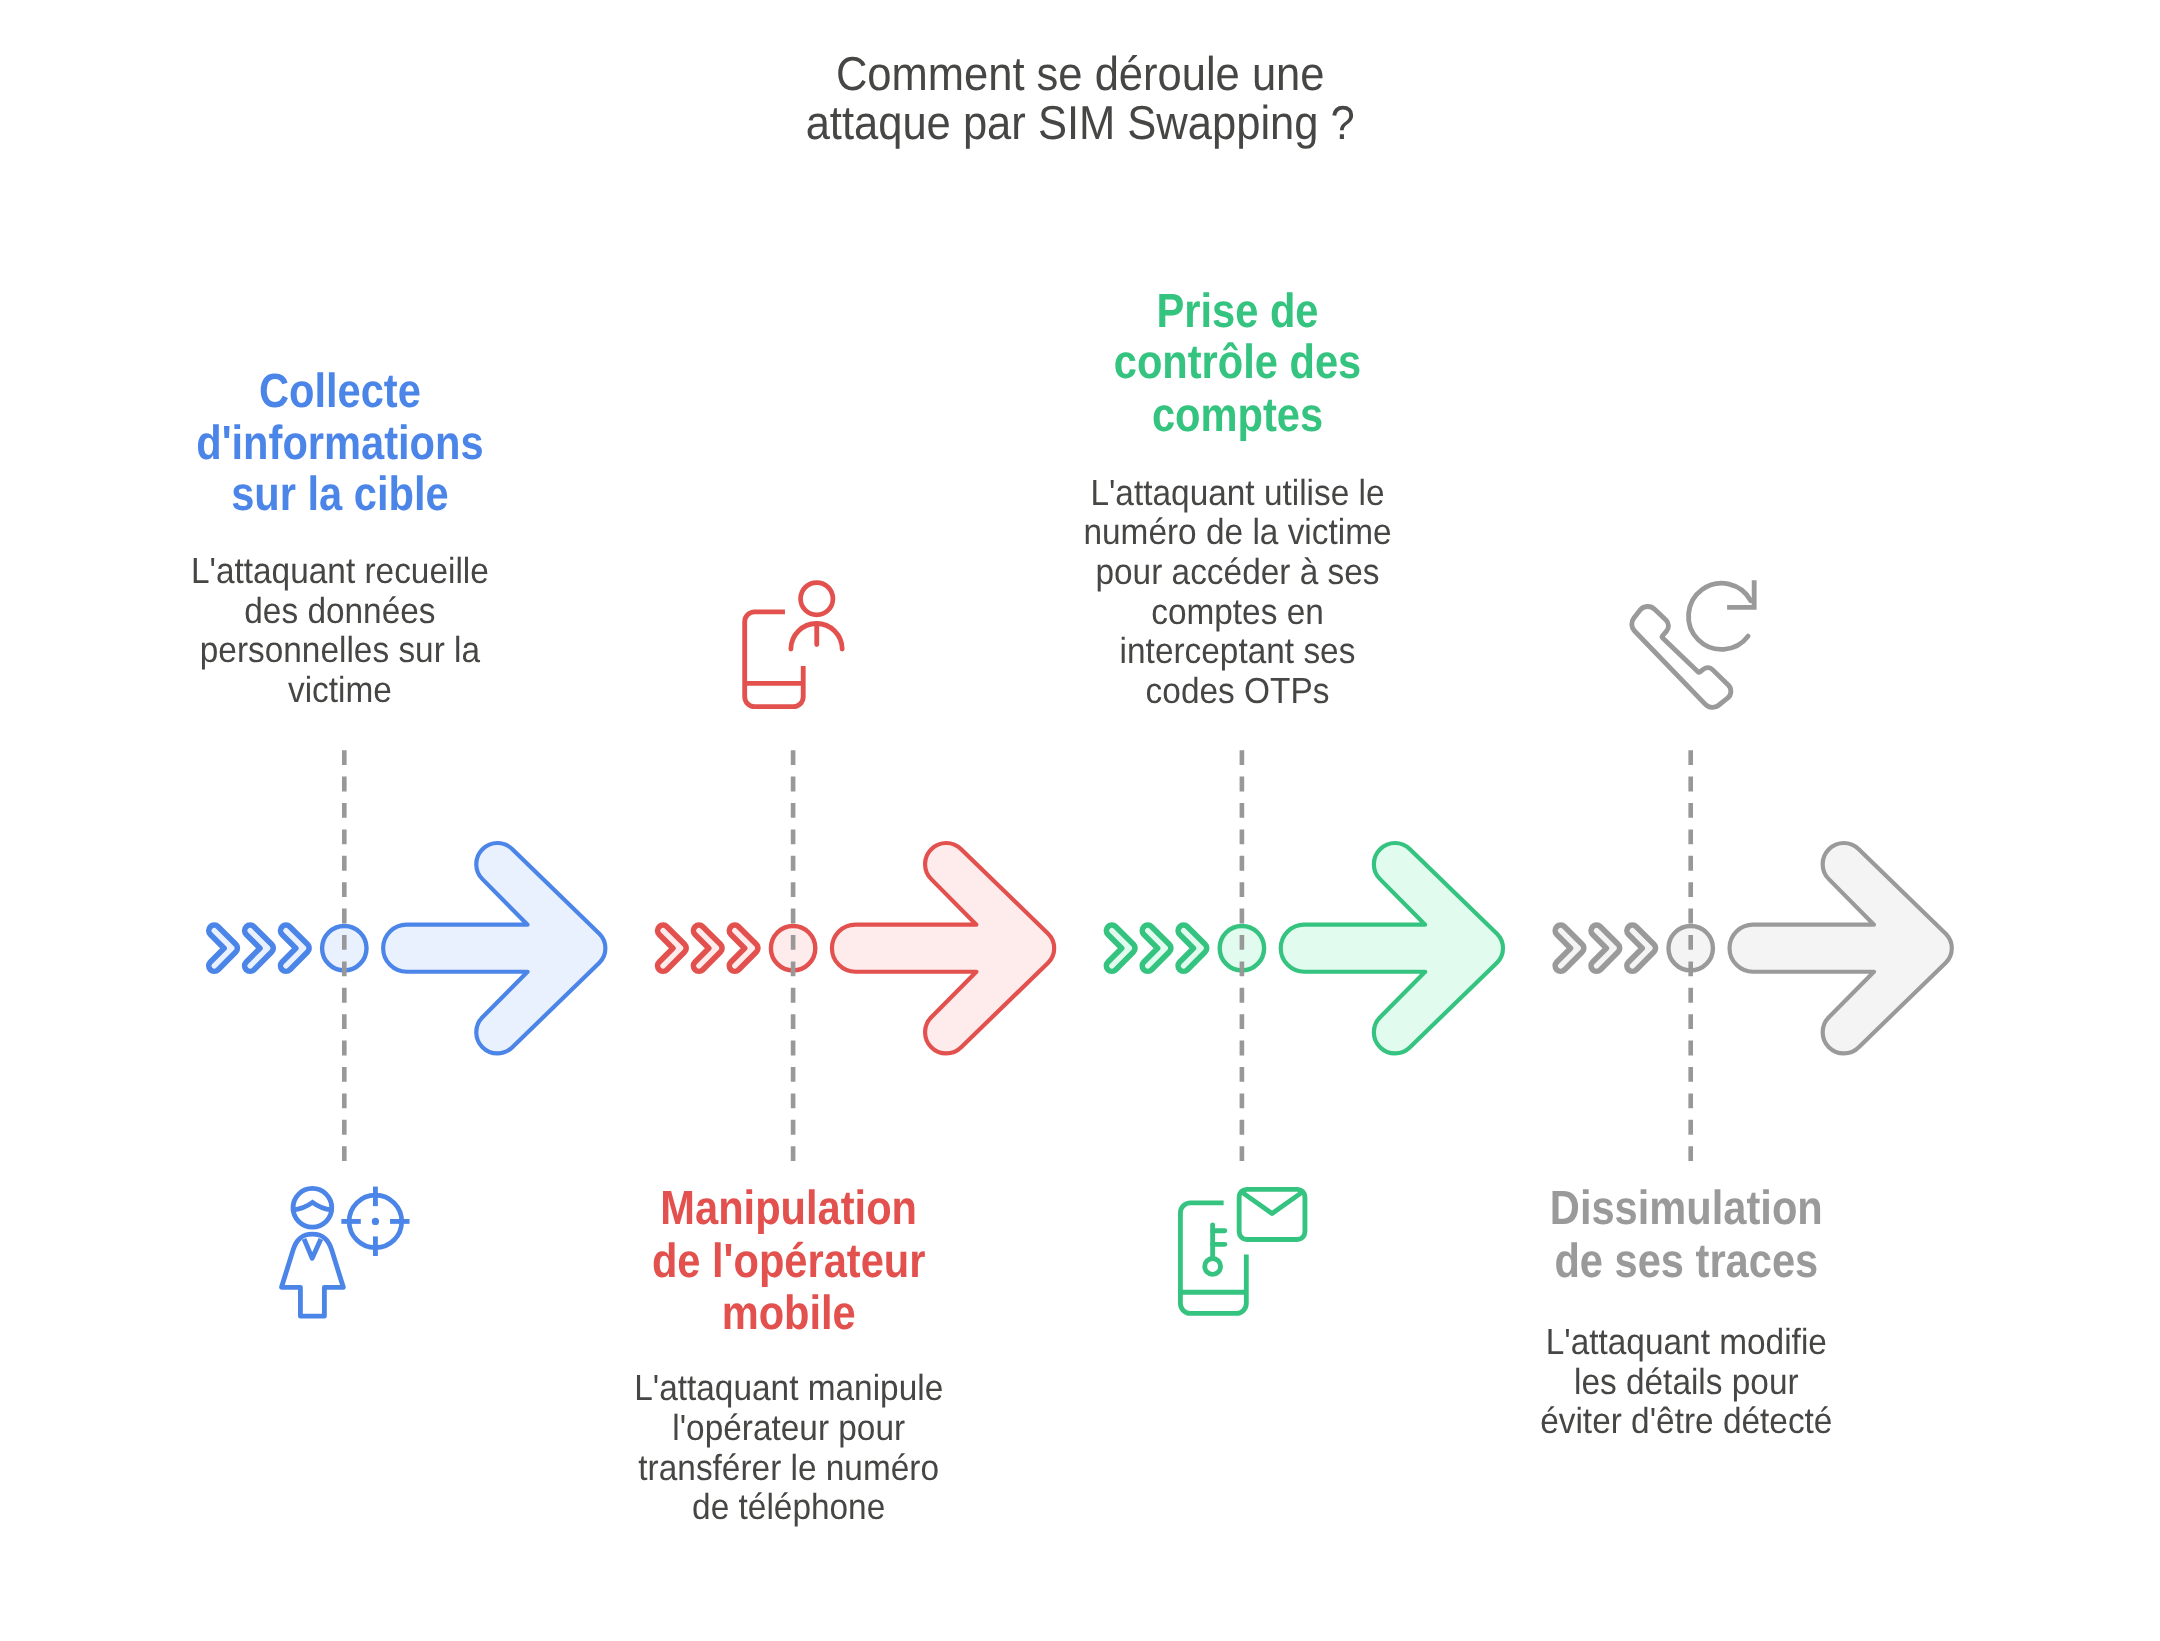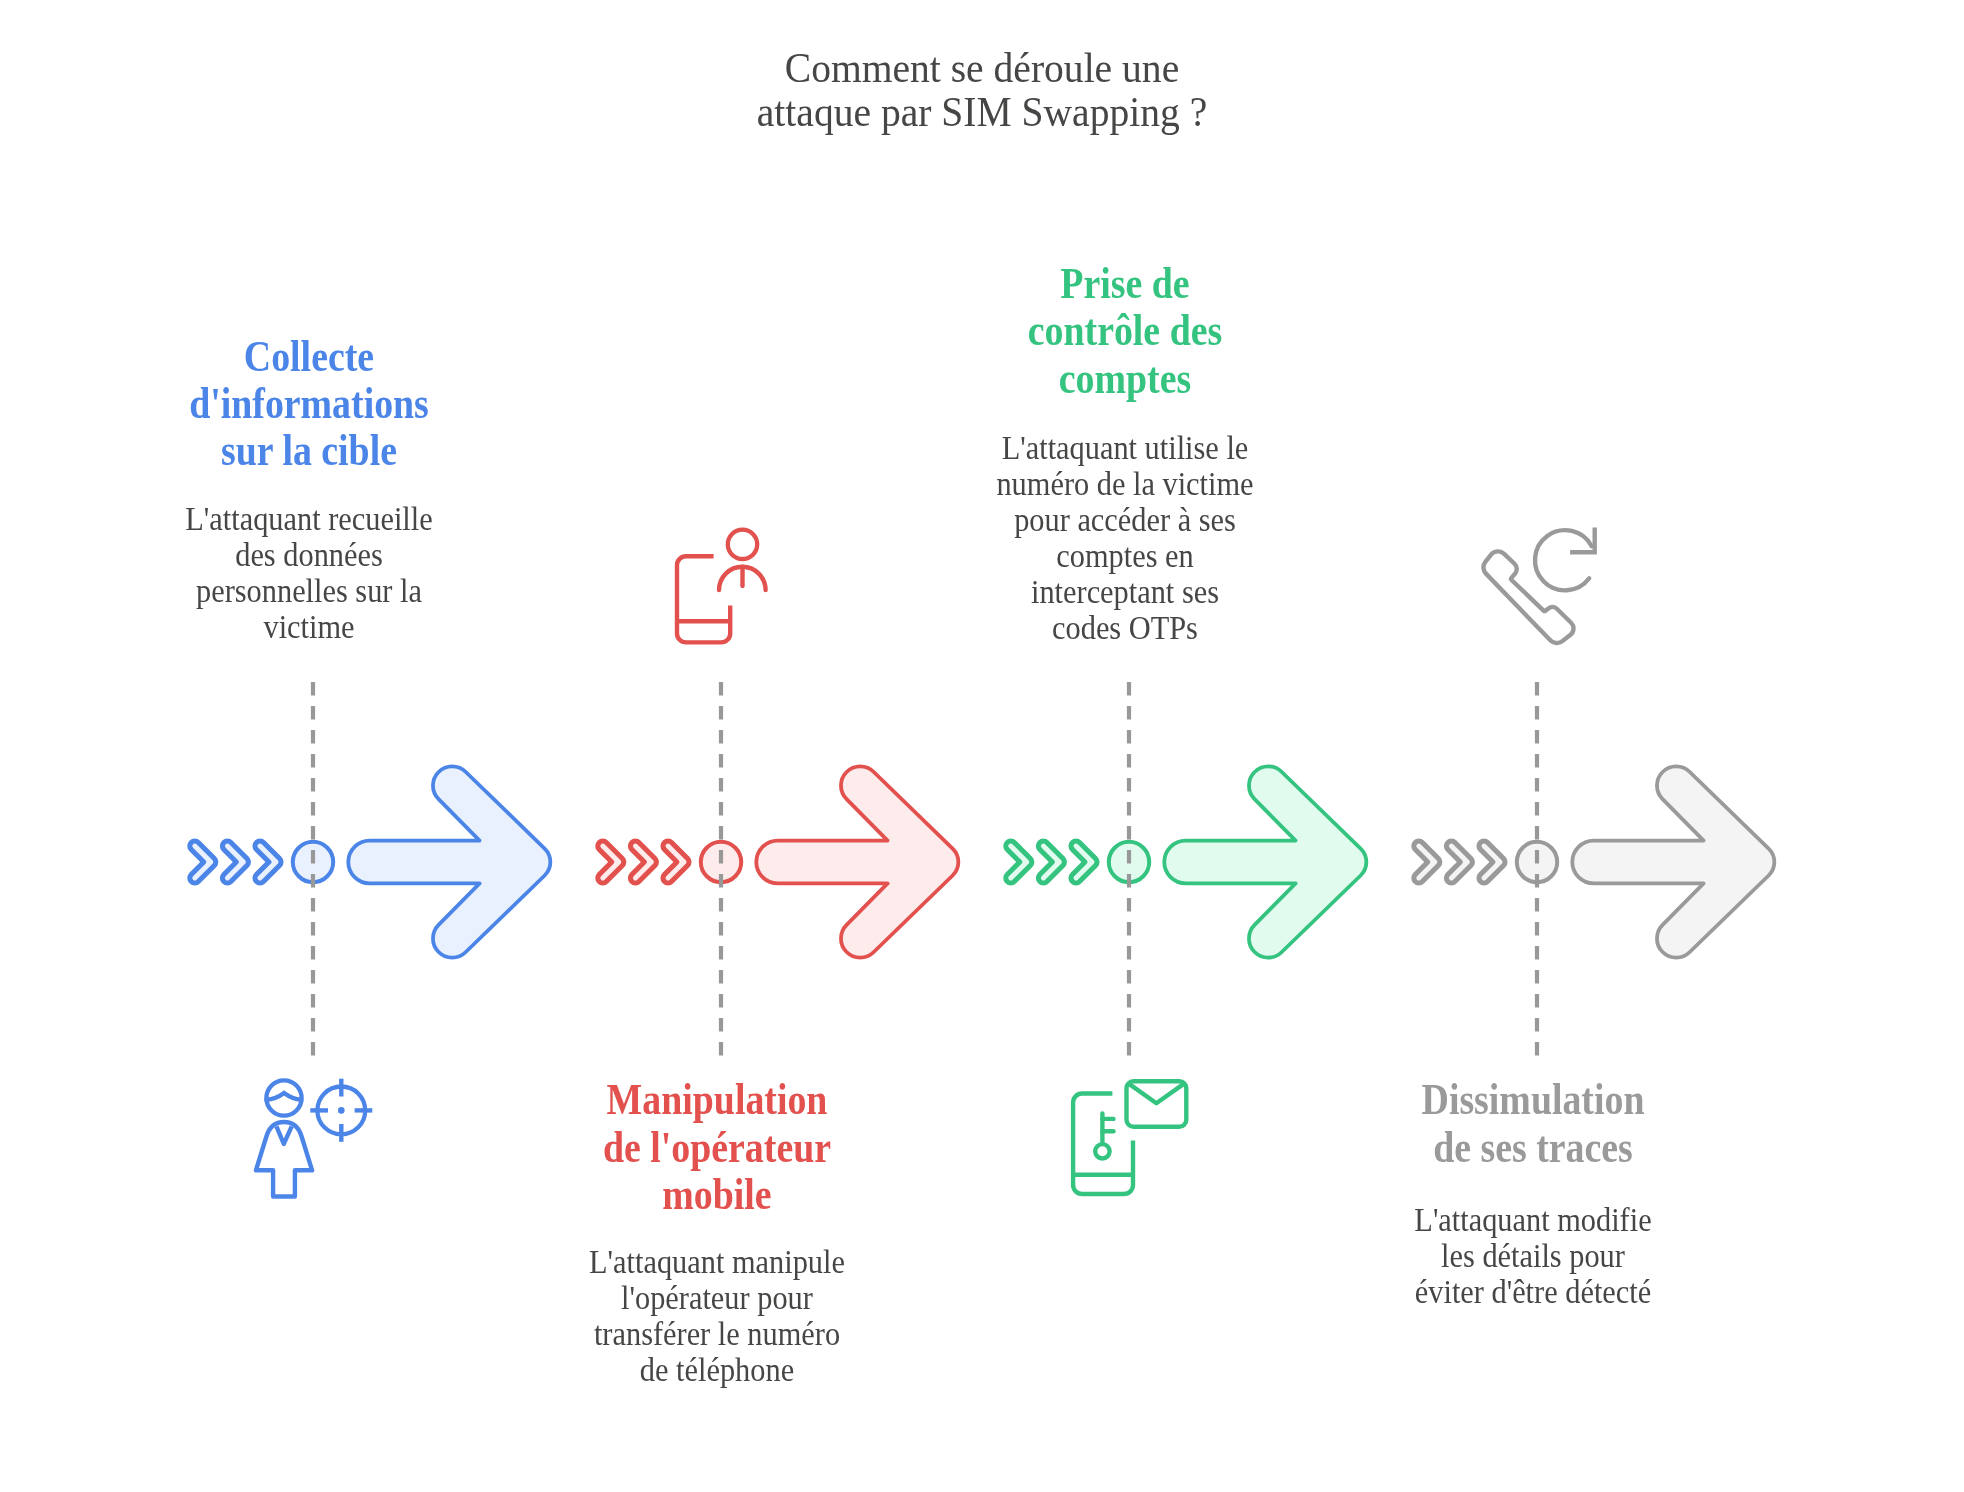--- a/index.html
+++ b/index.html
@@ -1,18 +1,18 @@
 <!DOCTYPE html>
 <html><head>
 <meta charset="utf-8">
 <title>Comment se déroule une attaque par SIM Swapping ?</title>
 <style>
   html,body{margin:0;padding:0;background:#ffffff;}
   body{width:1964px;height:1492px;font-family:"Liberation Sans",sans-serif;overflow:hidden;}
-  #stage{position:relative;width:1964px;height:1492px;background:#fff;font-family:Liberation Serif, serif;}
+  #stage{position:relative;width:1964px;height:1492px;background:#fff;}
   .page-title{position:absolute;left:0;top:45.5px;width:1964px;text-align:center;
               font-size:43.2px;line-height:44.5px;color:#464644;white-space:pre-line;
               transform:scaleX(0.916);transform-origin:50% 0;}
   .step-heading{position:absolute;text-align:center;font-weight:bold;
                 font-size:43.6px;line-height:47.3px;white-space:pre-line;
                 transform:scaleX(0.868);transform-origin:50% 0;}
   .step-text{position:absolute;text-align:center;font-size:33px;line-height:36px;
              color:#464644;white-space:pre-line;
              transform:scaleX(0.920);transform-origin:50% 0;}
   svg{position:absolute;display:block;overflow:visible;}

